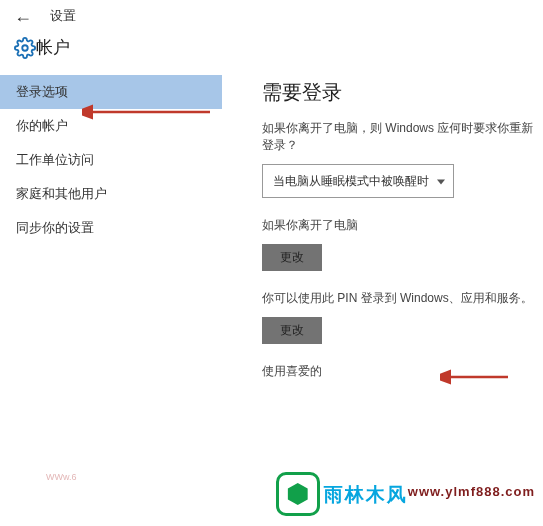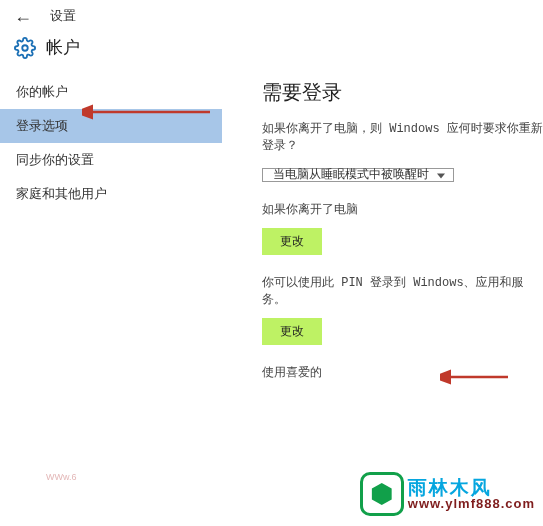--- a/index.html
+++ b/index.html
@@ -21,21 +21,20 @@
     }
     .back-arrow {
       font-size: 18px;
       margin-right: 18px;
       color: #333;
     }
     .header {
       display: flex;
       align-items: center;
       padding: 4px 14px 12px;
-      gap: 10px;
     }
     .gear-icon svg { display: block; }
     .header-title {
       font-size: 17px;
       color: #222;
       font-weight: 400;
     }
     .body {
       display: flex;
     }
@@ -60,46 +59,45 @@
     .section-title {
       font-size: 20px;
       color: #222;
       margin-bottom: 14px;
       font-weight: 400;
     }
     .section-text {
       font-size: 12px;
       color: #444;
       margin-bottom: 10px;
-      font-family: Liberation Mono, monospace;
     }
     .dropdown {
       display: inline-flex;
       align-items: center;
       border: 1px solid #999;
       background: #fff;
       padding: 3px 24px 3px 10px;
       font-size: 12px;
       color: #333;
       position: relative;
-      height: 14px;
+      height: 34px;
     }
     .dropdown::after {
       content: "";
       position: absolute;
       right: 8px;
       top: 50%;
       transform: translateY(-30%);
       border-left: 4px solid transparent;
       border-right: 4px solid transparent;
       border-top: 5px solid #555;
     }
     .btn {
       display: inline-block;
-      background: #bef264;
+      background: #737373;
       border: none;
       padding: 5px 18px;
       font-size: 12px;
       color: #222;
       cursor: pointer;
       font-family: inherit;
     }
     .link {
       color: #1464b4;
       font-size: 12px;
@@ -131,21 +129,21 @@
       align-items: center;
       justify-content: center;
       position: relative;
     }
     .watermark-logo .wm-icon::after{
       content:"";
       width:22px;height:22px;
       background:#11a04a;
       clip-path: polygon(50% 0,95% 25%,95% 75%,50% 100%,5% 75%,5% 25%);
     }
-    .wm-text { display:flex; flex-direction:column; line-height:1; }
+    .wm-text { display:flex; flex-direction:row; line-height:1; }
     .wm-text .cn { font-size:19px; font-weight:bold; color:#06a6df; letter-spacing:2px;}
     .wm-text .en { font-size:13px; font-weight:bold; color:#7f1d1d; letter-spacing:1px;}
     .tiny-wm {
       position:absolute;
       left:46px; bottom:44px;
       font-size:9px;
       color:#e3b7b7;
     }
   </style>
 </head>
@@ -161,24 +159,25 @@
     <svg width="22" height="22" viewBox="0 0 24 24" fill="none" stroke="#1a6fb5" stroke-width="2">
       <circle cx="12" cy="12" r="3"></circle>
       <path d="M19.4 15a1.65 1.65 0 0 0 .33 1.82l.06.06a2 2 0 1 1-2.83 2.83l-.06-.06a1.65 1.65 0 0 0-1.82-.33 1.65 1.65 0 0 0-1 1.51V21a2 2 0 0 1-4 0v-.09a1.65 1.65 0 0 0-1-1.51 1.65 1.65 0 0 0-1.82.33l-.06.06a2 2 0 1 1-2.83-2.83l.06-.06a1.65 1.65 0 0 0 .33-1.82 1.65 1.65 0 0 0-1.51-1H3a2 2 0 0 1 0-4h.09a1.65 1.65 0 0 0 1.51-1 1.65 1.65 0 0 0-.33-1.82l-.06-.06a2 2 0 1 1 2.83-2.83l.06.06a1.65 1.65 0 0 0 1.82.33h0a1.65 1.65 0 0 0 1-1.51V3a2 2 0 0 1 4 0v.09a1.65 1.65 0 0 0 1 1.51 1.65 1.65 0 0 0 1.82-.33l.06-.06a2 2 0 1 1 2.83 2.83l-.06.06a1.65 1.65 0 0 0-.33 1.82v0a1.65 1.65 0 0 0 1.51 1H21a2 2 0 0 1 0 4h-.09a1.65 1.65 0 0 0-1.51 1z"></path>
     </svg>
   </span>
   <span class="header-title">帐户</span>
 </div>
 
 <div class="body">
   <div class="sidebar">
+    <div class="sidebar-item selected">登录选项</div>
     <div class="sidebar-item">你的帐户</div>
-    <div class="sidebar-item selected">登录选项</div>
+    <div class="sidebar-item">工作单位访问</div>
+    <div class="sidebar-item">家庭和其他用户</div>
     <div class="sidebar-item">同步你的设置</div>
-    <div class="sidebar-item">家庭和其他用户</div>
   </div>
 
   <div class="content">
     <div class="section">
       <div class="section-title">需要登录</div>
       <div class="section-text">如果你离开了电脑，则 Windows 应何时要求你重新登录？</div>
       <div class="dropdown">当电脑从睡眠模式中被唤醒时</div>
     </div>
 
     <div class="section">

